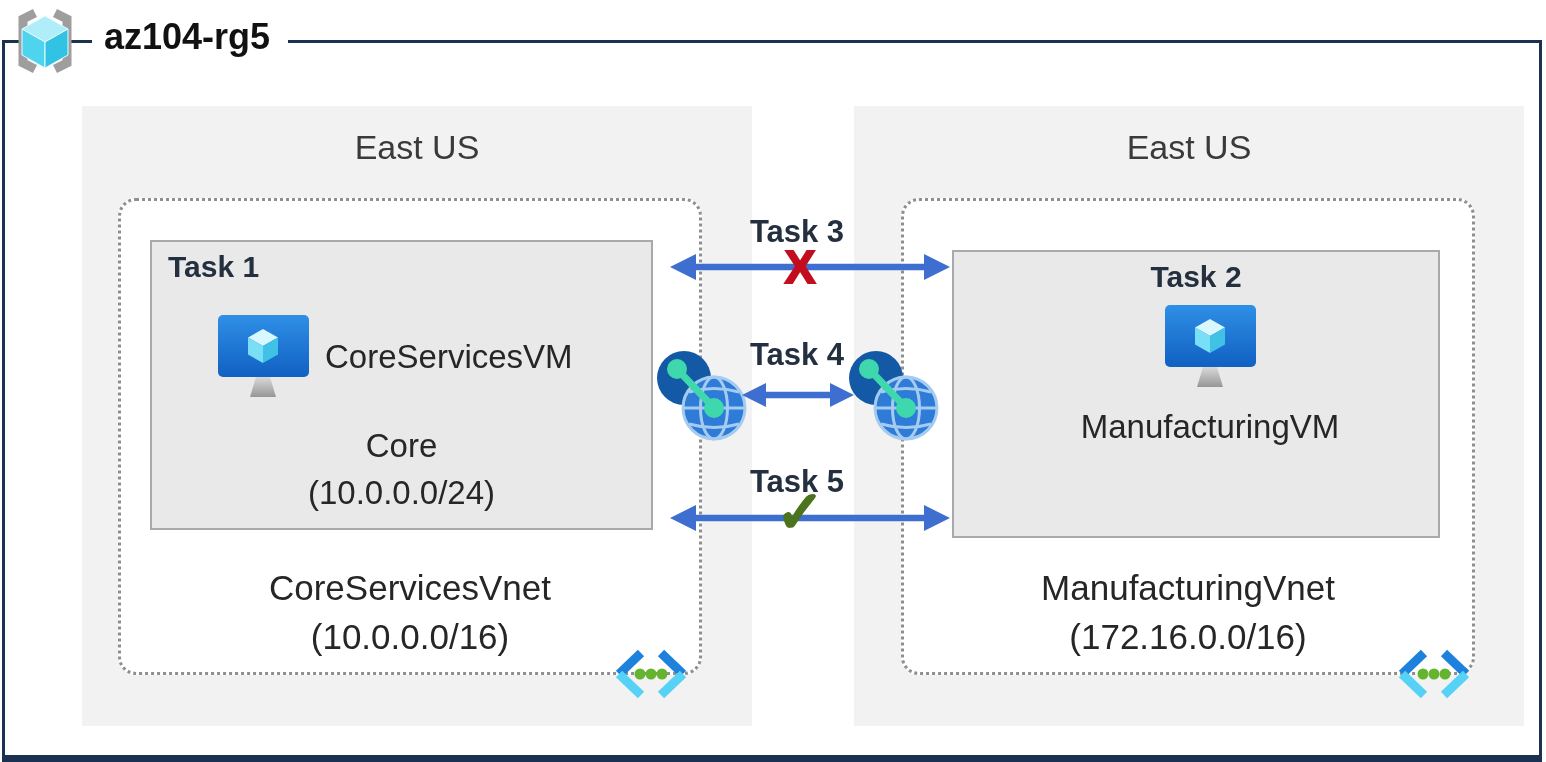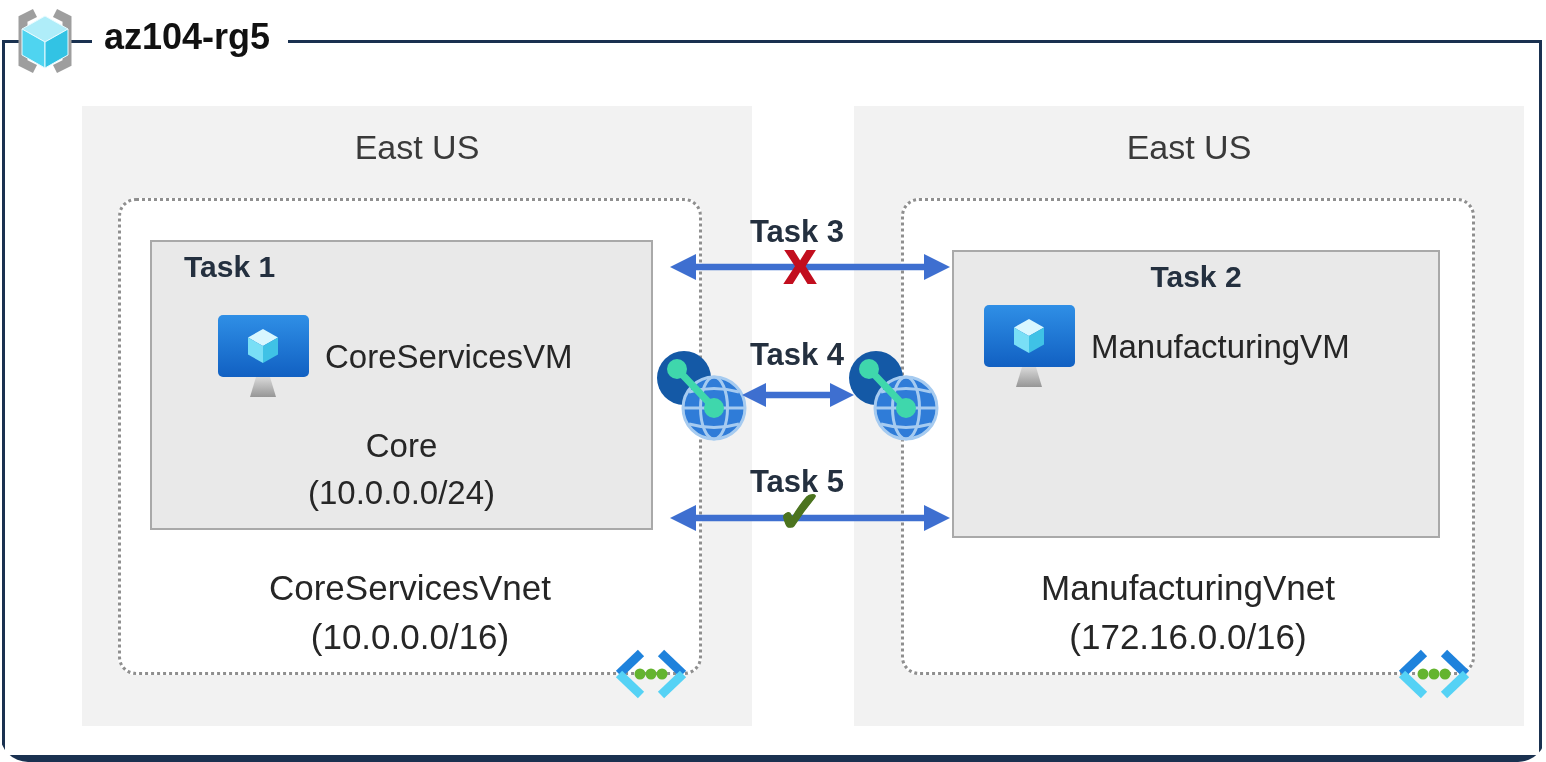--- a/index.html
+++ b/index.html
@@ -1,17 +1,17 @@
 <!DOCTYPE html>
 <html><head>
 <meta charset="utf-8">
 <style>
   html,body{margin:0;padding:0;background:#ffffff;}
   #stage{position:relative;width:1546px;height:762px;background:#ffffff;
-         font-family:"Liberation Sans",sans-serif;overflow:hidden;border-radius:28px;}
+         font-family:"Liberation Sans",sans-serif;overflow:hidden;}
 
   
   .rg-box{position:absolute;left:2px;top:40px;width:1540px;height:722px;
           box-sizing:border-box;border:3px solid #1A3150;border-bottom-width:7px;}
   .rg-icon{position:absolute;left:6px;top:4px;z-index:3;}
   .rg-title{position:absolute;left:92px;top:14px;z-index:3;background:#ffffff;
             padding:2px 18px 8px 12px;font-size:36px;font-weight:bold;color:#111111;}
 
   
   .region{position:absolute;top:106px;width:670px;height:620px;background:#F2F2F2;}
@@ -25,25 +25,25 @@
   .vnet.vleft{left:118px;width:584px;}
   .vnet.vright{left:901px;width:574px;}
   .vnet-name{position:absolute;left:0;right:0;top:362px;text-align:center;
              font-size:35px;line-height:49px;color:#262626;}
   .vnet-icon{position:absolute;left:492px;top:448px;z-index:2;}
 
   
   .subnet{position:absolute;background:#E9E9E9;border:2px solid #A9A9A9;box-sizing:border-box;}
   .vnet.vleft .subnet{left:29px;top:39px;width:503px;height:290px;}
   .vnet.vright .subnet{left:48px;top:49px;width:488px;height:288px;}
-  .task-label{font-size:30px;font-weight:bold;color:#24303F;padding:8px 32px 0;}
+  .task-label{font-size:30px;font-weight:bold;color:#24303F;padding:8px 16px 0;}
   .task-label.tright{text-align:center;}
   .vm-row{display:flex;align-items:center;gap:14px;}
   .vnet.vleft .vm-row{margin:25px 0 0 64px;}
-  .vnet.vright .vm-row{margin:5px 0 0 28px;}
+  .vnet.vright .vm-row{margin:5px 0 0 28px;flex-direction:column;}
   .vm-label{font-size:33px;color:#262626;white-space:nowrap;}
   .subnet-name{position:absolute;left:0;right:0;bottom:12px;text-align:center;
                font-size:33px;line-height:47px;color:#262626;}
 
   
   .arrow-svg{position:absolute;z-index:2;}
   .task-text{position:absolute;left:697px;width:200px;text-align:center;
              font-size:31px;font-weight:bold;color:#24303F;z-index:2;}
   .x-marker{position:absolute;left:776px;top:240px;width:48px;text-align:center;
             font-size:46px;font-weight:bold;color:#C20E1E;z-index:3;

